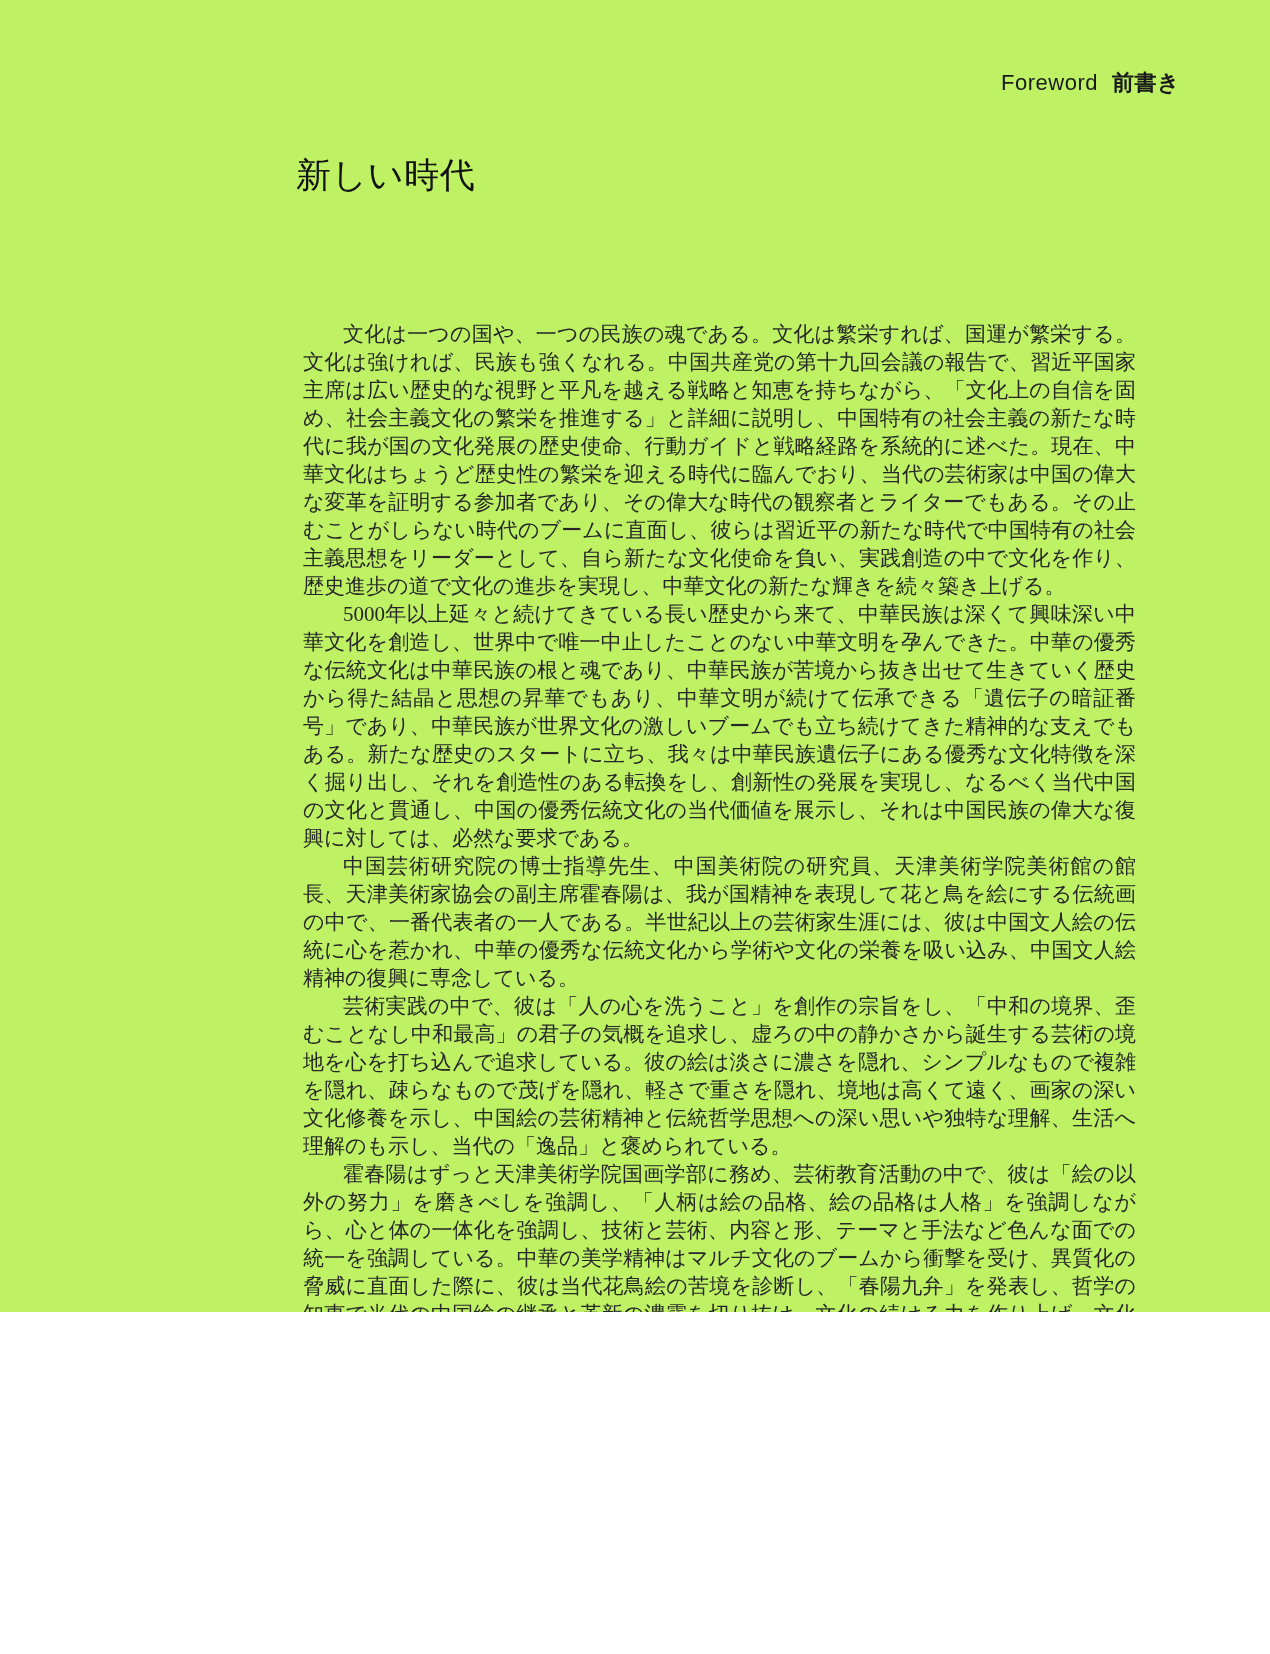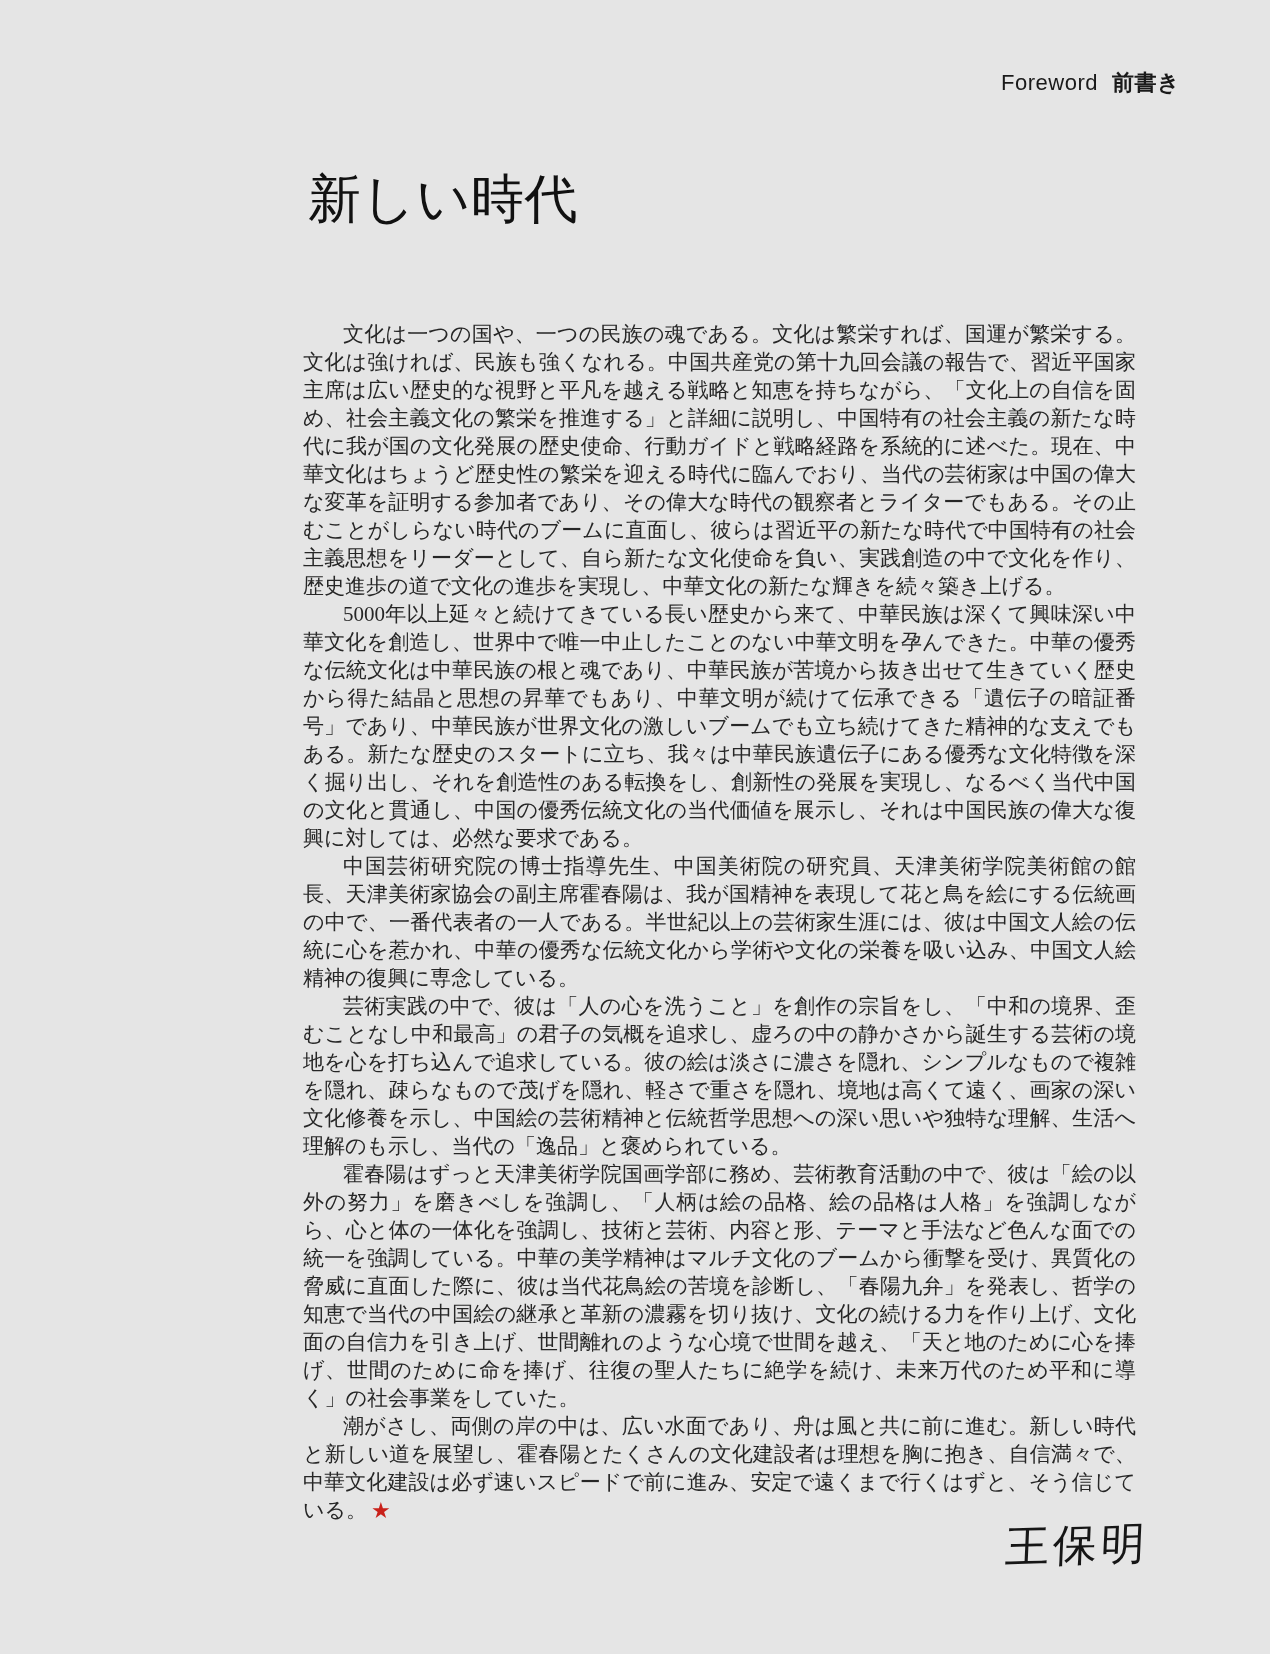--- a/index.html
+++ b/index.html
@@ -3,22 +3,22 @@
 <meta charset="utf-8">
 <style>
   html, body {
     margin: 0;
     padding: 0;
     background: #ffffff;
   }
   .page {
     position: relative;
     width: 1270px;
-    height: 1654px;
-    background: #e5e5e5;
+    height: 1312px;
+    background: #bef264;
     overflow: hidden;
     font-family: "Liberation Serif", "DejaVu Serif", serif;
     color: #1f1f1f;
   }
   .foreword-label {
     position: absolute;
     top: 68px;
     right: 90px;
     font-family: "Liberation Sans", "DejaVu Sans", sans-serif;
     font-size: 22px;
@@ -29,24 +29,24 @@
   .foreword-label .en {
     font-weight: 400;
     margin-right: 14px;
   }
   .foreword-label .ja {
     font-weight: 600;
   }
   .page-title {
     position: absolute;
     top: 132px;
-    left: 308px;
+    left: 296px;
     font-family: "Liberation Serif", "DejaVu Serif", serif;
     font-weight: 400;
-    font-size: 53px;
+    font-size: 35px;
     line-height: 1.2;
     letter-spacing: 0.5px;
     color: #111111;
     white-space: nowrap;
   }
   .body-text {
     position: absolute;
     top: 320px;
     left: 303px;
     width: 833px;

